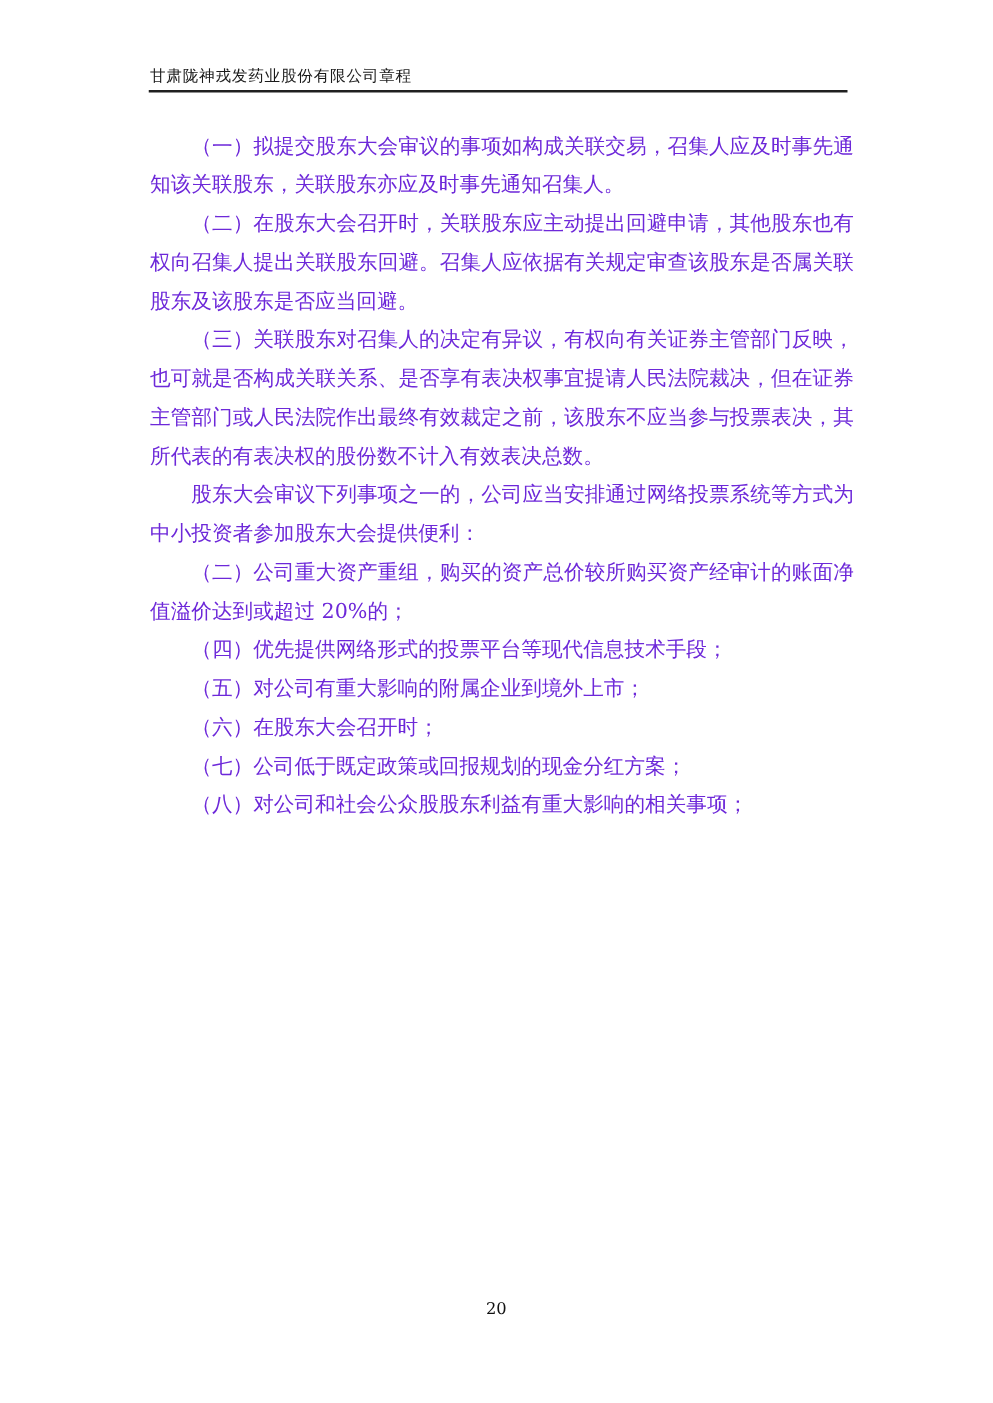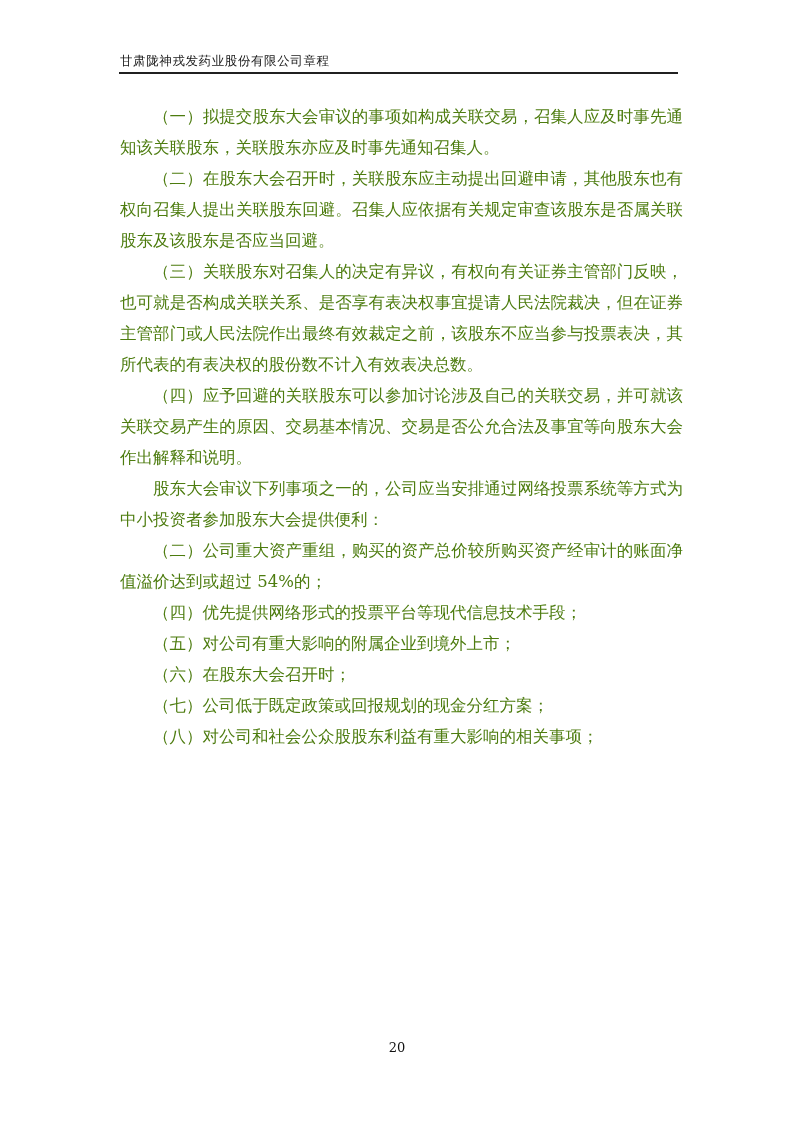--- a/index.html
+++ b/index.html
@@ -36,21 +36,21 @@
   }
   .body-text {
     position: absolute;
     left: 120px;
     top: 101px;
     width: 563px;
     font-size: 16.5px;
     line-height: 31px;
     text-align: justify;
     text-justify: inter-character;
-    color: #4d7c0f;
+    color: #6d28d9;
   }
   .body-text p {
     margin: 0;
     padding: 0;
     text-indent: 2em;
   }
   .article-term {
     font-weight: bold;
     margin-right: 0.55em;
   }
@@ -70,23 +70,22 @@
 <div class="page">
 
   <div class="header-title">甘肃陇神戎发药业股份有限公司章程</div>
 
   <div class="header-rule"></div>
 
   <div class="body-text">
     <p>（一）拟提交股东大会审议的事项如构成关联交易，召集人应及时事先通知该关联股东，关联股东亦应及时事先通知召集人。</p>
     <p>（二）在股东大会召开时，关联股东应主动提出回避申请，其他股东也有权向召集人提出关联股东回避。召集人应依据有关规定审查该股东是否属关联股东及该股东是否应当回避。</p>
     <p>（三）关联股东对召集人的决定有异议，有权向有关证券主管部门反映，也可就是否构成关联关系、是否享有表决权事宜提请人民法院裁决，但在证券主管部门或人民法院作出最终有效裁定之前，该股东不应当参与投票表决，其所代表的有表决权的股份数不计入有效表决总数。</p>
-    <p>（四）应予回避的关联股东可以参加讨论涉及自己的关联交易，并可就该关联交易产生的原因、交易基本情况、交易是否公允合法及事宜等向股东大会作出解释和说明。</p>
     <p>股东大会审议下列事项之一的，公司应当安排通过网络投票系统等方式为中小投资者参加股东大会提供便利：</p>
-    <p>（二）公司重大资产重组，购买的资产总价较所购买资产经审计的账面净值溢价达到或超过 54%的；</p>
+    <p>（二）公司重大资产重组，购买的资产总价较所购买资产经审计的账面净值溢价达到或超过 20%的；</p>
     <p>（四）优先提供网络形式的投票平台等现代信息技术手段；</p>
     <p>（五）对公司有重大影响的附属企业到境外上市；</p>
     <p>（六）在股东大会召开时；</p>
     <p>（七）公司低于既定政策或回报规划的现金分红方案；</p>
     <p>（八）对公司和社会公众股股东利益有重大影响的相关事项；</p>
   </div>
 
   <div class="page-number">20</div>
 
 </div>

